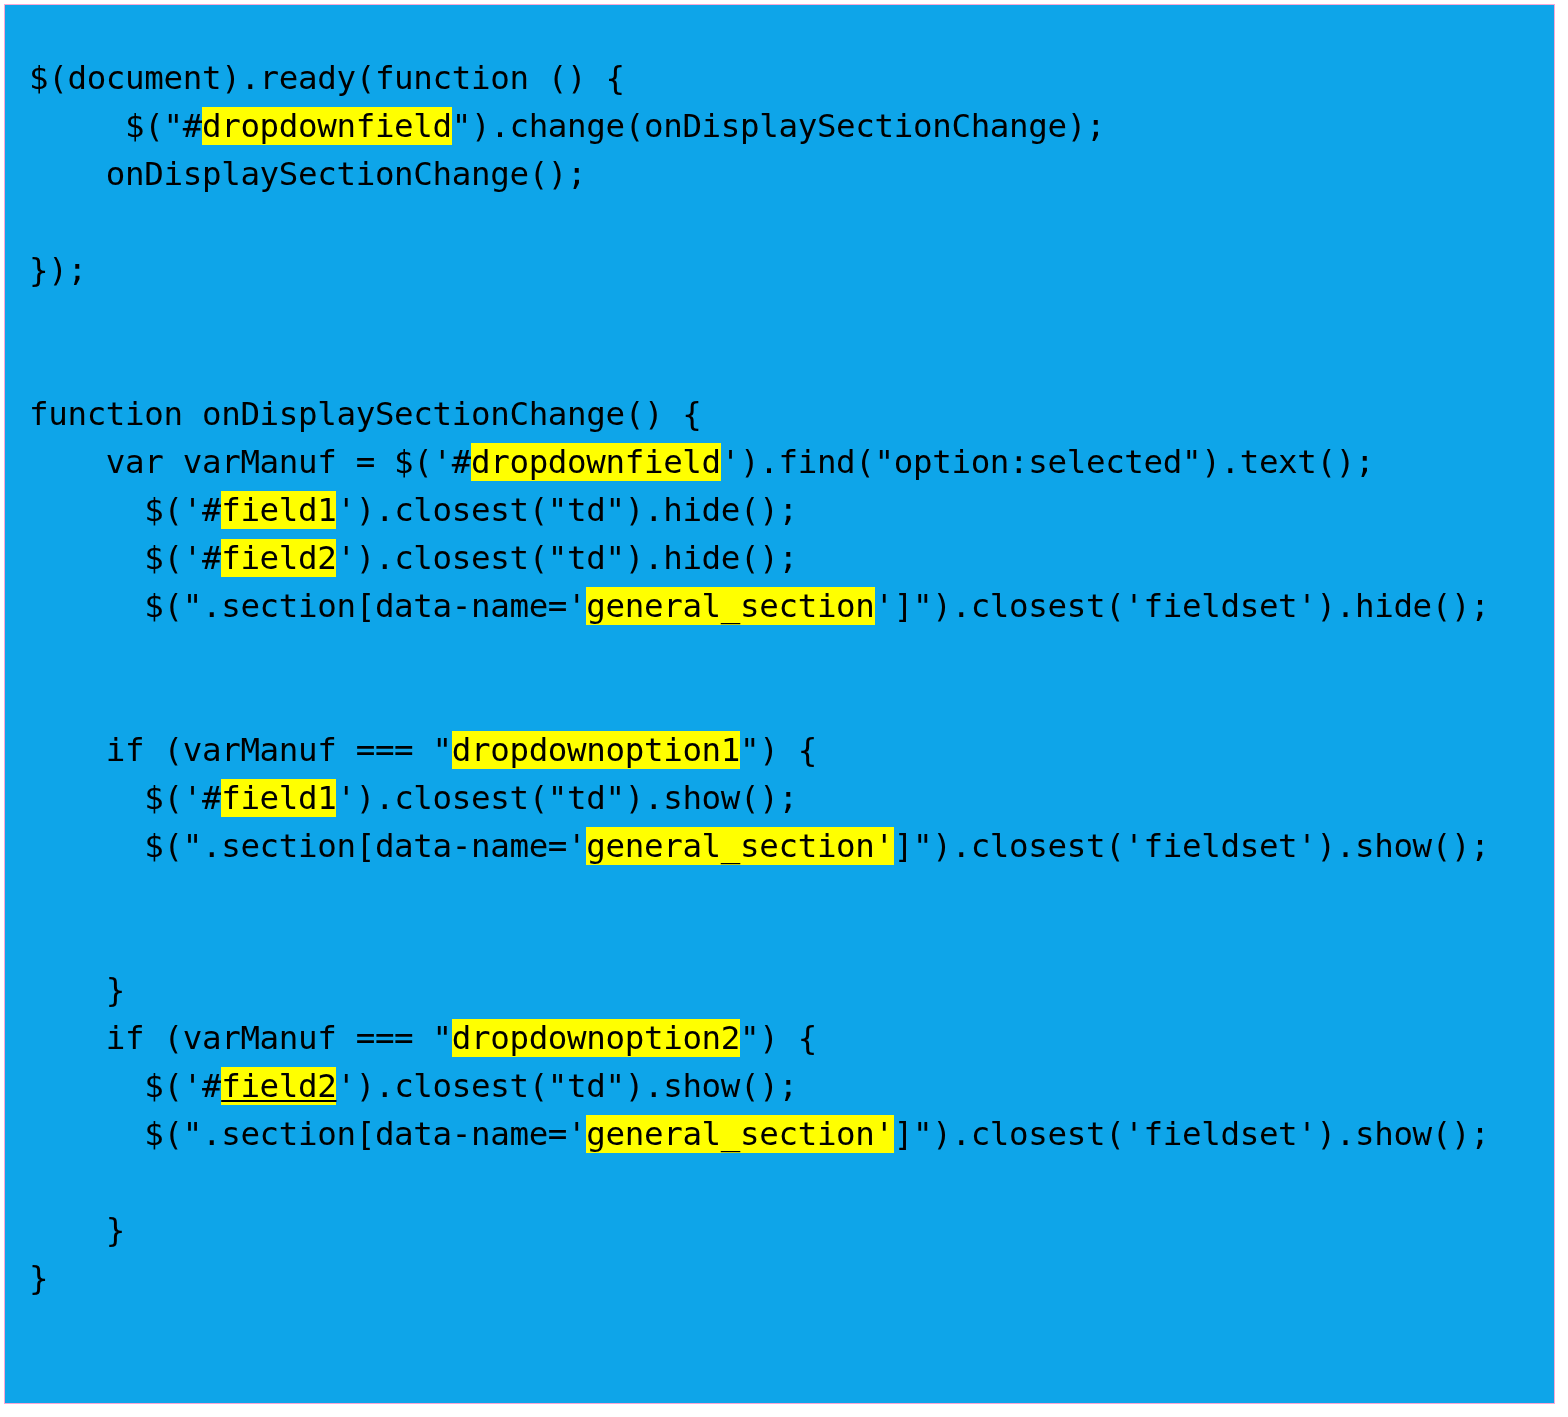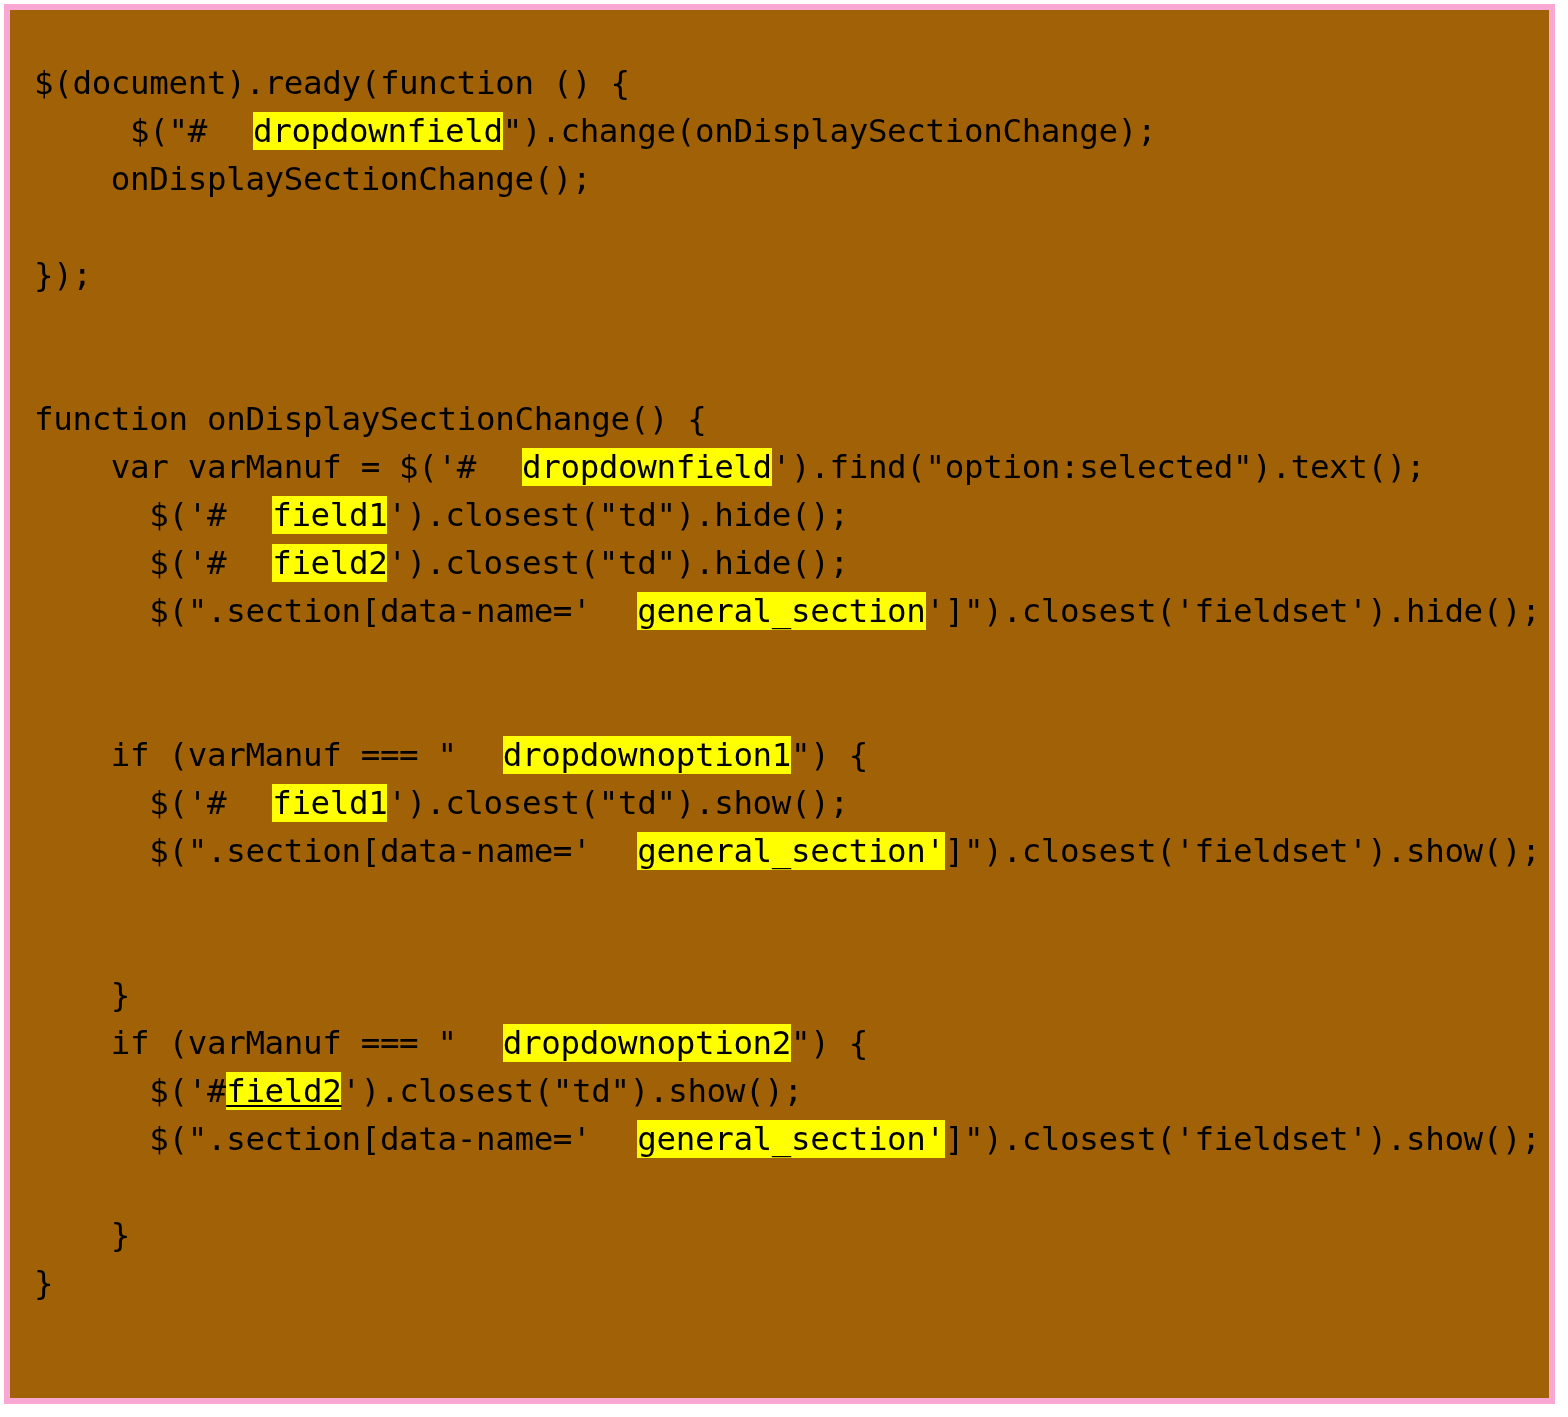--- a/index.html
+++ b/index.html
@@ -12,22 +12,22 @@
     height: 1417px;
     font-family: "DejaVu Sans Mono", monospace;
   }
   #code-frame {
     position: absolute;
     left: 4px;
     top: 4px;
     width: 1551px;
     height: 1400px;
     box-sizing: border-box;
-    border: 6px solid #f9a8d4;
-    background: #a16207;
+    border: 1px solid #f9a8d4;
+    background: #0ea5e9;
     overflow: hidden;
   }
   #code-block {
     position: absolute;
     left: 24px;
     top: 16px;
     right: 4px;
     font-family: "DejaVu Sans Mono", monospace;
     font-size: 32.5px;
     line-height: 48px;
@@ -35,21 +35,20 @@
     white-space: pre;
     letter-spacing: -0.35px;
   }
   .code-line {
     white-space: pre;
     height: 48px;
     min-height: 48px;
   }
   .hl {
     background: #ffff00;
-    margin-left: 46px;
   }
   .hl-u {
     background: #ffff00;
     text-decoration: underline;
     text-decoration-thickness: 2px;
     text-underline-offset: 3px;
   }
 </style>
 </head>
 <body>

